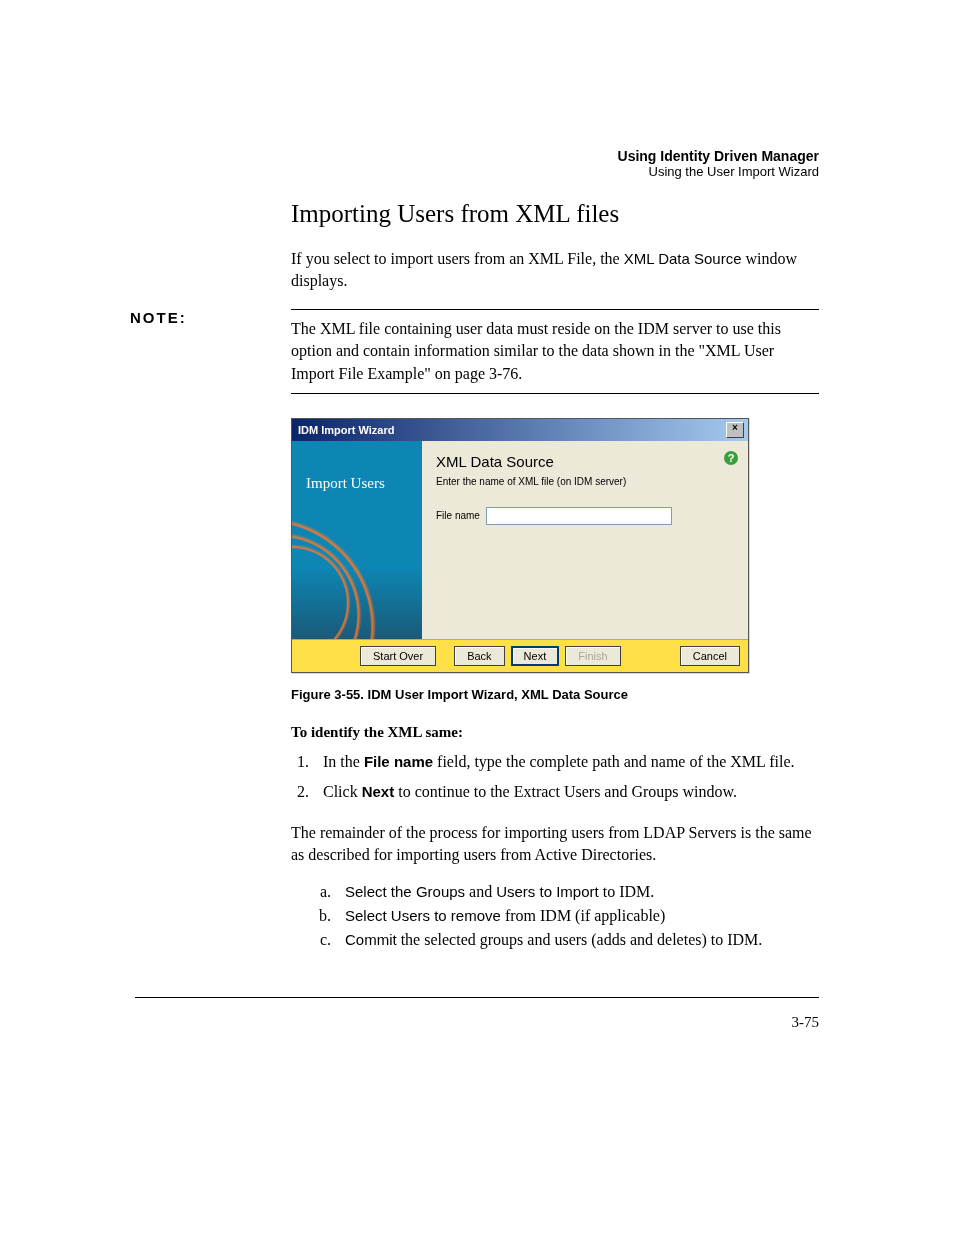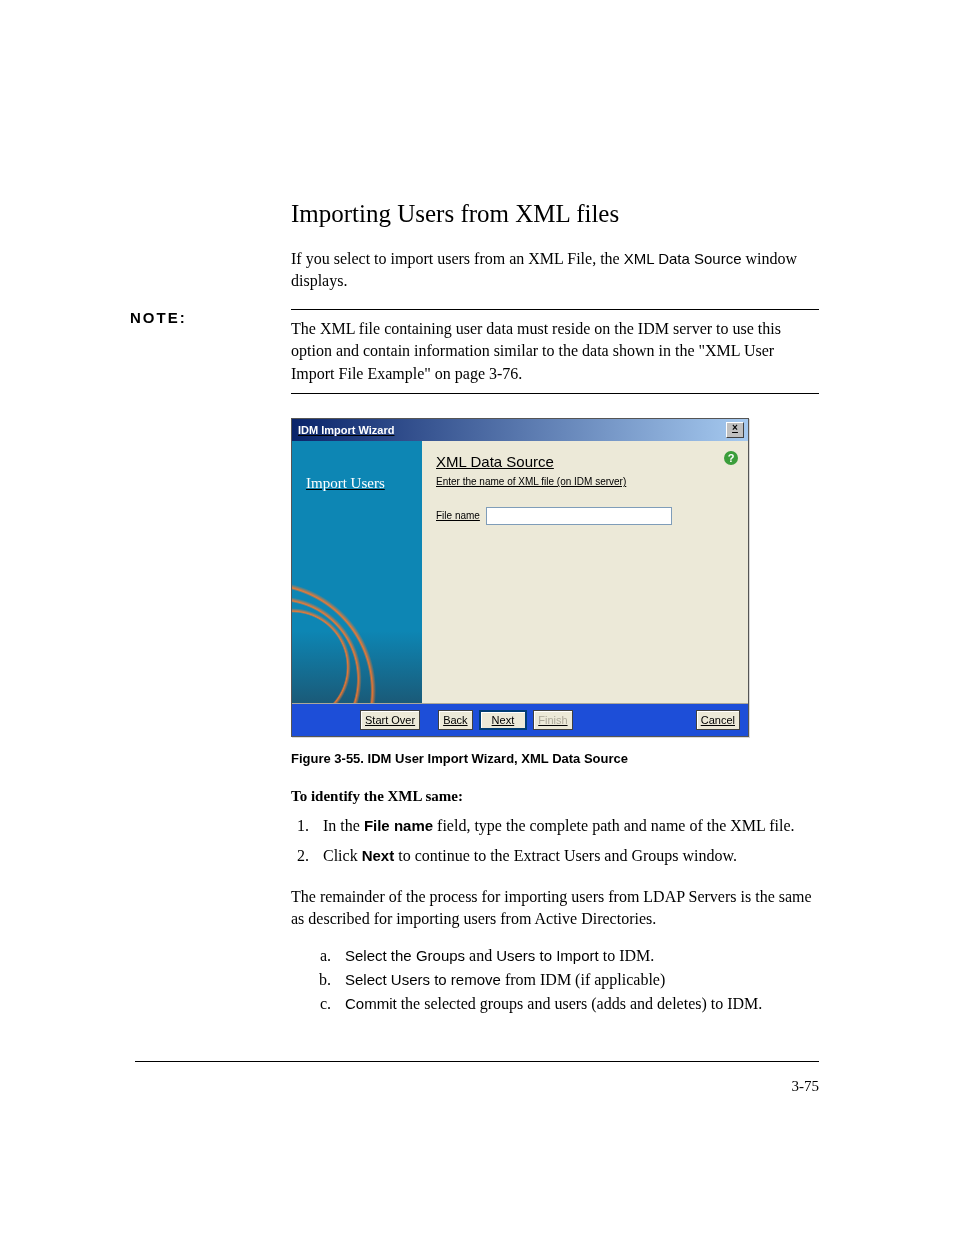--- a/index.html
+++ b/index.html
@@ -57,23 +57,22 @@
     margin-bottom: 24px;
   }
   .figure-wrap {
     margin: 16px 0 8px 0;
   }
   .wizard-window {
     width: 456px;
     border: 1px solid #555;
     font-family: Tahoma, Arial, sans-serif;
     font-size: 11px;
-    background: #1d4ed8;
+    background: #fde047;
     box-shadow: 1px 1px 0 rgba(0,0,0,0.15);
-    text-decoration: underline;
   }
   .wizard-titlebar {
     background: linear-gradient(to right, #0a246a, #a6caf0);
     color: #fff;
     padding: 3px 4px 3px 6px;
     display: flex;
     justify-content: space-between;
     align-items: center;
     font-weight: bold;
     font-size: 11px;
@@ -93,21 +92,21 @@
     font-weight: bold;
     cursor: default;
   }
   .wizard-body {
     display: flex;
     position: relative;
     background: #ece9d8;
   }
   .wizard-side {
     width: 130px;
-    height: 262px;
+    height: 198px;
     background: #0d86b4;
     color: #fff;
     position: relative;
     overflow: hidden;
   }
   .wizard-side-title {
     font-family: 'Times New Roman', serif;
     font-size: 15px;
     padding: 34px 0 0 14px;
   }
@@ -171,21 +170,21 @@
   }
   .wizard-buttons {
     border-top: 1px solid #aca899;
     padding: 6px 8px;
     display: flex;
     gap: 6px;
     font-size: 11px;
   }
   .wbtn {
     height: 20px;
-    padding: 0 4px;
+    padding: 0 12px;
     border: 1px solid #404040;
     background: #ece9d8;
     font-size: 11px;
     font-family: Tahoma, sans-serif;
     cursor: default;
     box-shadow: inset 1px 1px 0 #fff;
   }
   .wbtn-default {
     border: 2px solid #003c74;
     padding: 0 11px;
@@ -236,20 +235,24 @@
   .page-num {
     text-align: right;
     font-size: 15px;
     margin-top: 16px;
   }
 </style>
 </head>
 <body>
 
 <div class="page">
+  <div class="header-right">
+    <div class="header-title">Using Identity Driven Manager</div>
+    <div class="header-sub">Using the User Import Wizard</div>
+  </div>
 
   <div class="main-content">
     <h2 class="section-heading">Importing Users from XML files</h2>
 
     <p class="body-text">
       <span>If you select to import users from an XML File, the </span><span class="sans">XML Data Source</span><span> window displays.</span>
     </p>
   </div>
 
   <div class="note-label">NOTE:</div>

